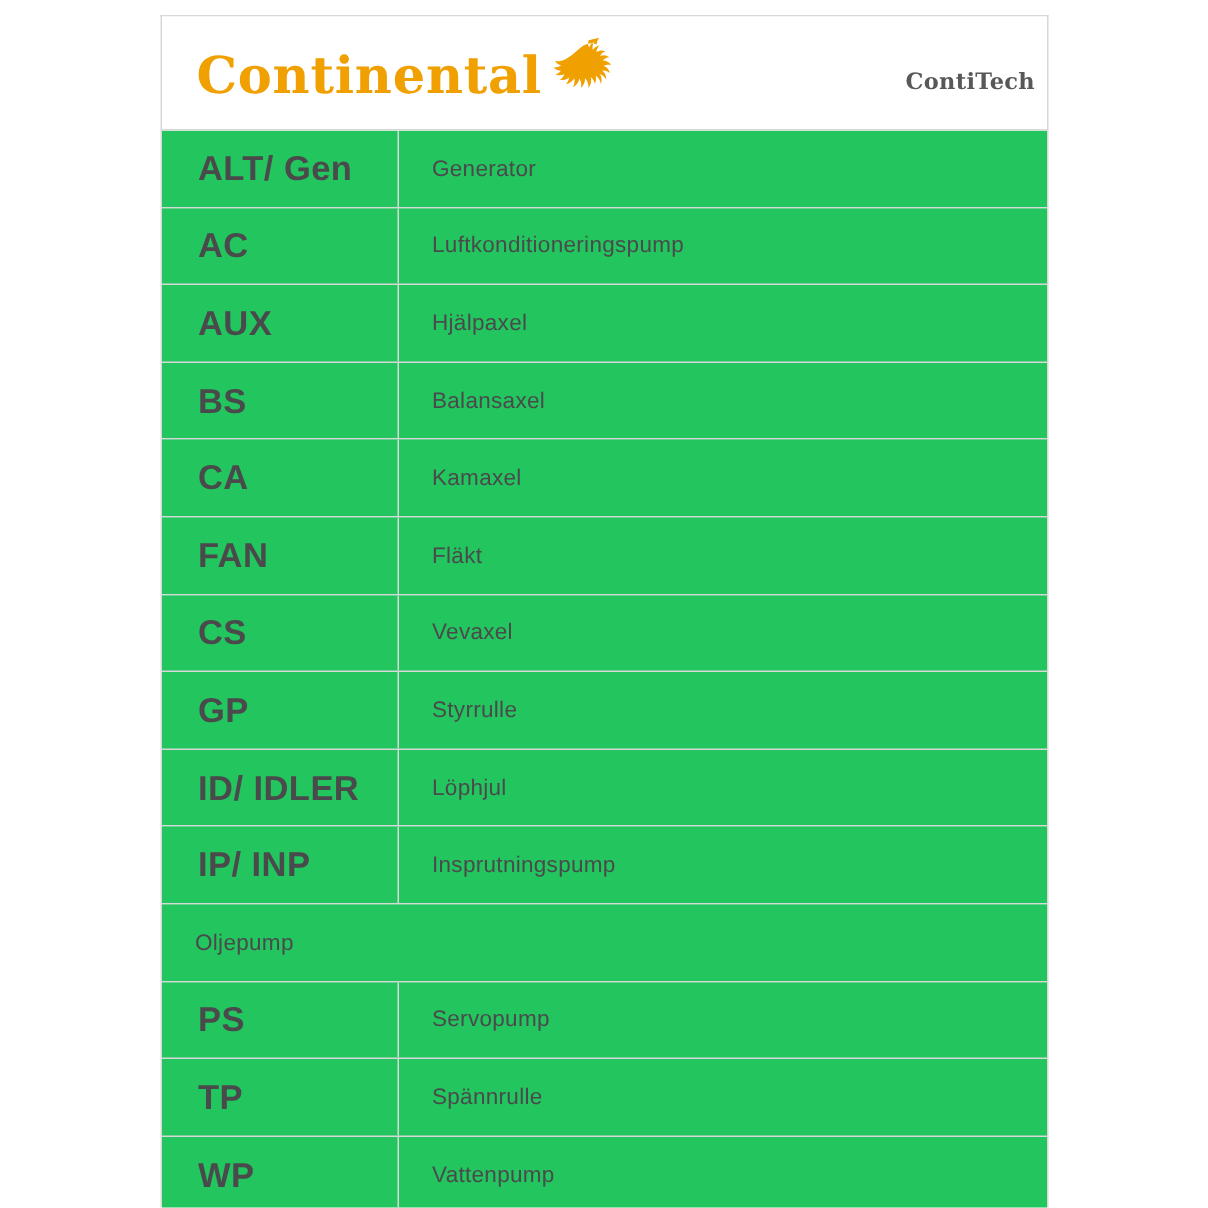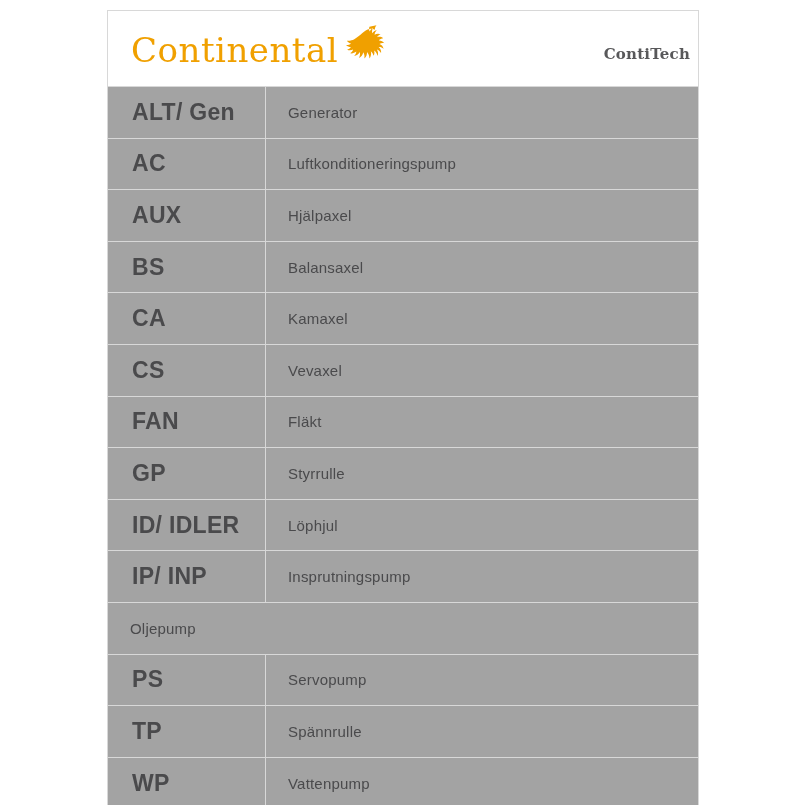--- a/index.html
+++ b/index.html
@@ -40,21 +40,21 @@
   }
   .logo-mark {
     position: absolute;
     left: 23px;
     top: 18px;
     display: flex;
     align-items: center;
   }
   .logo-text {
     font-family: "DejaVu Serif", serif;
-    font-weight: 400;
+    font-weight: 700;
     font-size: 34px;
     letter-spacing: 0.5px;
     color: #f0a000;
     line-height: 1;
   }
   .horse {
     margin-left: 4px;
     margin-top: -6px;
   }
   .sub-brand {
@@ -66,21 +66,21 @@
     font-size: 15px;
     color: #58585a;
     letter-spacing: 0.2px;
   }
   
   .row {
     display: flex;
     height: 51.6px;
     border-bottom: 1px solid #d8d8d8;
     box-sizing: border-box;
-    background: #a3a3a3;
+    background: #22c55e;
   }
   .cell-code {
     width: 158px;
     min-width: 158px;
     border-right: 1px solid #d8d8d8;
     box-sizing: border-box;
     display: flex;
     align-items: center;
     padding-left: 24px;
     font-size: 23px;
@@ -135,26 +135,26 @@
     </div>
     <div class="row">
       <div class="cell-code">BS</div>
       <div class="cell-desc">Balansaxel</div>
     </div>
     <div class="row">
       <div class="cell-code">CA</div>
       <div class="cell-desc">Kamaxel</div>
     </div>
     <div class="row">
+      <div class="cell-code">FAN</div>
+      <div class="cell-desc">Fläkt</div>
+    </div>
+    <div class="row">
       <div class="cell-code">CS</div>
       <div class="cell-desc">Vevaxel</div>
-    </div>
-    <div class="row">
-      <div class="cell-code">FAN</div>
-      <div class="cell-desc">Fläkt</div>
     </div>
     <div class="row">
       <div class="cell-code">GP</div>
       <div class="cell-desc">Styrrulle</div>
     </div>
     <div class="row">
       <div class="cell-code">ID/ IDLER</div>
       <div class="cell-desc">Löphjul</div>
     </div>
     <div class="row">

